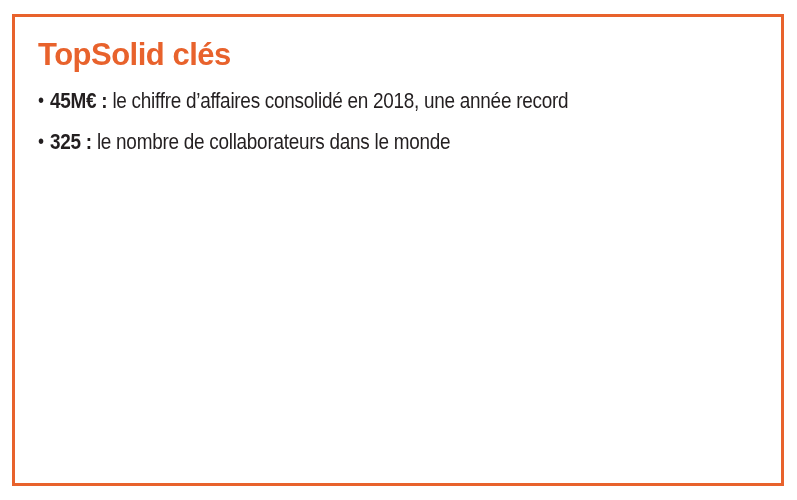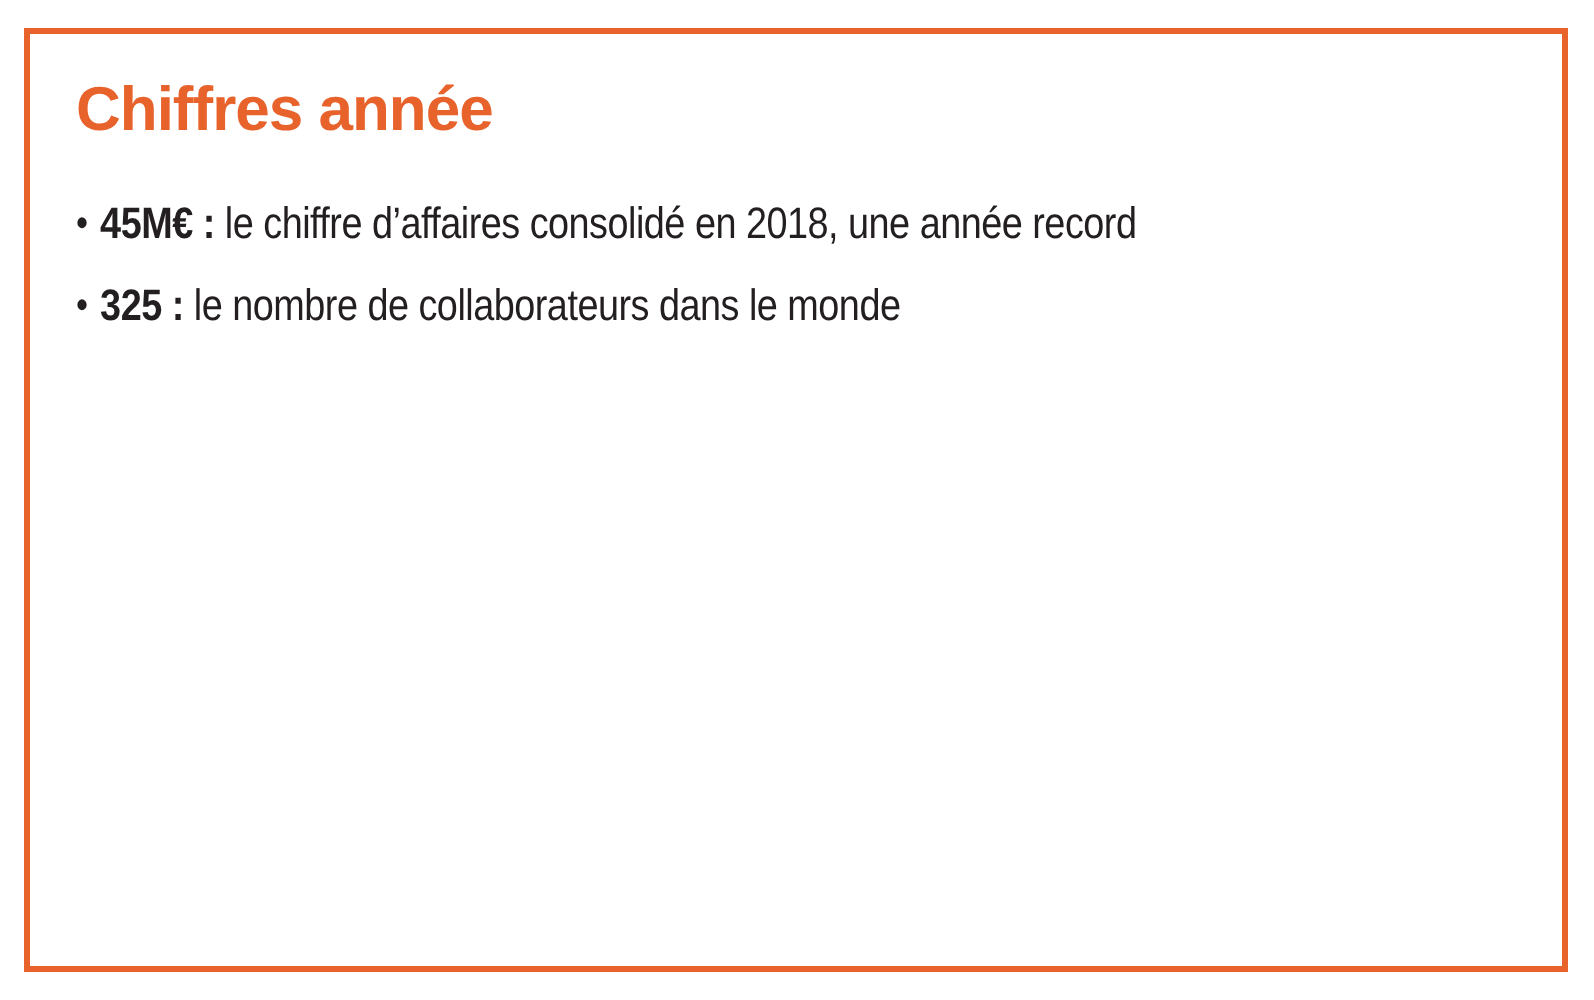--- a/index.html
+++ b/index.html
@@ -32,21 +32,21 @@
     }
     .box-title {
       margin: 0;
       font-size: 31px;
       line-height: 36px;
       font-weight: 700;
       letter-spacing: -0.5px;
       color: var(--orange);
     }
     .figures-list {
-      margin-top: 18px;
+      margin-top: 7px;
     }
     .row {
       height: 41.6px;
       display: flex;
       align-items: center;
       color: var(--ink);
       font-size: 22px;
     }
     .row-inner {
       display: inline-block;
@@ -69,21 +69,21 @@
     .figure-label {
       font-weight: 400;
       letter-spacing: -0.3px;
     }
   </style>
 </head>
 <body>
 
 <div class="page">
   <div class="key-figures-box">
-    <h1 class="box-title">Chiffres année</h1>
+    <h1 class="box-title">TopSolid clés</h1>
 
     <div class="figures-list">
 
       <div class="row">
         <span class="row-inner"><span class="bullet">•</span><span class="figure-value">45M€</span><span class="sep"> : </span><span class="figure-label">le chiffre d’affaires consolidé en 2018, une année record</span></span>
       </div>
 
       <div class="row">
         <span class="row-inner"><span class="bullet">•</span><span class="figure-value">325</span><span class="sep"> : </span><span class="figure-label">le nombre de collaborateurs dans le monde</span></span>
       </div>

